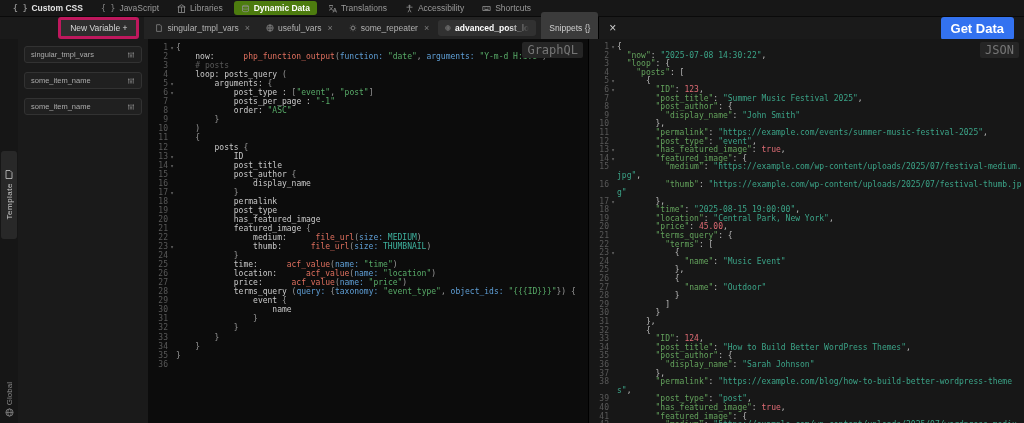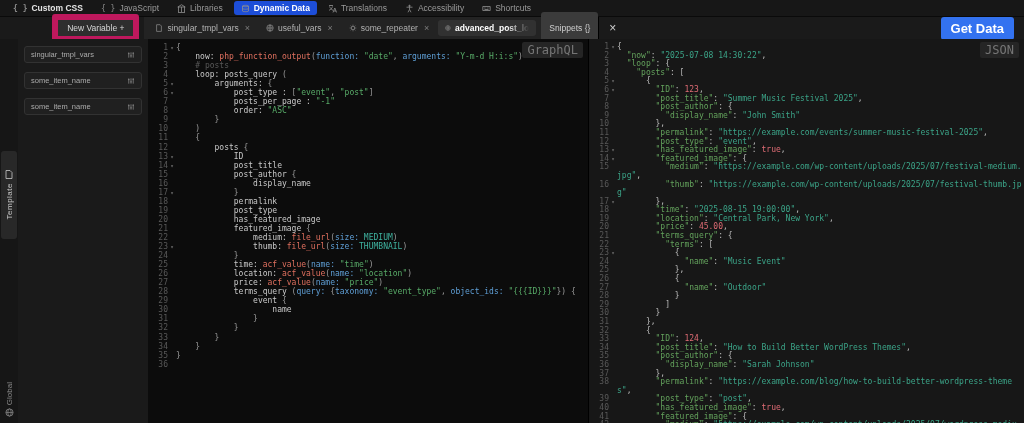--- a/index.html
+++ b/index.html
@@ -5,26 +5,26 @@
   * { margin:0; padding:0; box-sizing:border-box; }
   html,body { width:1024px; height:423px; overflow:hidden; background:#111; font-family:"Liberation Sans",sans-serif; }
   .app { width:1024px; height:423px; display:flex; flex-direction:column; background:#141414; }
 
   
   .navbar { height:17px; background:#171717; display:flex; align-items:center; gap:4px; padding:0 6px; flex:0 0 auto; border-bottom:1px solid #0a0a0a; }
   .nav-item { display:flex; align-items:center; gap:4px; color:#9a9a9a; font-size:8.5px; padding:2px 7px; border-radius:3px; white-space:nowrap; cursor:default; }
   .nav-item .glyph { font-size:8px; color:#8a8a8a; font-family:"DejaVu Sans Mono",monospace; }
   .nav-item svg { display:block; }
   .nav-item.first { color:#e3e3e3; font-weight:bold; }
-  .nav-item.active { background:#1d4ed8; color:#ffffff; font-weight:bold; }
+  .nav-item.active { background:#4d7c0f; color:#ffffff; font-weight:bold; }
 
   
   .tabrow { height:22px; display:flex; flex:0 0 auto; }
   .tabrow-left { width:148px; background:#1a1a1a; display:flex; align-items:center; justify-content:flex-end; padding-right:5px; }
-  .new-var-btn { background:#2e2e2e; color:#d8d8d8; font-size:8.5px; padding:3px 9px; border-radius:3px; border:6px solid #be185d; white-space:nowrap; }
+  .new-var-btn { background:#2e2e2e; color:#d8d8d8; font-size:8.5px; padding:3px 9px; border-radius:3px; border:3px solid #be185d; white-space:nowrap; }
   .tabrow-main { flex:1; background:#232323; display:flex; align-items:center; padding-left:4px; gap:2px; }
   .tab { display:flex; align-items:center; gap:4px; color:#b3b3b3; font-size:8.5px; padding:3px 7px; border-radius:3px; white-space:nowrap; }
   .tab .close { color:#7d7d7d; font-size:9px; margin-left:2px; }
   .tab.active { background:#313131; color:#fff; font-weight:bold; max-width:98px; overflow:hidden; position:relative;padding-left:7px; }
   .tab.active .lbl { -webkit-mask-image:linear-gradient(90deg,#000 70%,transparent); mask-image:linear-gradient(90deg,#000 70%,transparent); }
   .snippets-btn { background:#3b3b3b; color:#cfcfcf; font-size:8.5px; padding:11px 8px; border-radius:3px; margin-left:3px; white-space:nowrap; }
   .tabrow-right { width:436px; background:#1a1a1a; display:flex; align-items:center; justify-content:space-between; padding:0 10px; border-left:1px solid #000; }
   .panel-close { color:#cfcfcf; font-size:12px; line-height:1; }
   .getdata-btn { background:#3372f0; color:#fff; font-size:13px; font-weight:bold; padding:4px 10px; border-radius:3px; }
 
@@ -47,21 +47,21 @@
 
   .code { font-family:"DejaVu Sans Mono",monospace; font-size:8px; }
   .crow { display:flex; line-height:9.06px; height:9.06px; }
   .jsonpanel .crow { line-height:8.6px; height:auto; min-height:8.6px; }
   .ln { width:20px; text-align:right; color:#595959; flex:0 0 auto; }
   .fold { width:8px; text-align:center; color:#6e6e6e; flex:0 0 auto; font-size:6px; }
   .ctext { white-space:pre; }
   .jsonpanel .ctext { white-space:pre-wrap; word-break:break-all; flex:1; }
 
   
-  .p { color:#c9c9c9; } .f { color:#e0705f; } .k { color:#5f9fd6; }
+  .p { color:#c9c9c9; } .f { color:#e0705f;margin-left:24px; } .k { color:#5f9fd6; }
   .s { color:#58ab68; } .t { color:#3fb3a0;text-align:right; } .c { color:#585858; }
   .b { color:#9a9a9a; }
   .key { color:#63a25c; } .str { color:#3ba488; } .num { color:#e06c75; }
   .jsonpanel .b { color:#bdbdbd; }
 </style>
 </head>
 <body>
 
 <div class="app">
 

